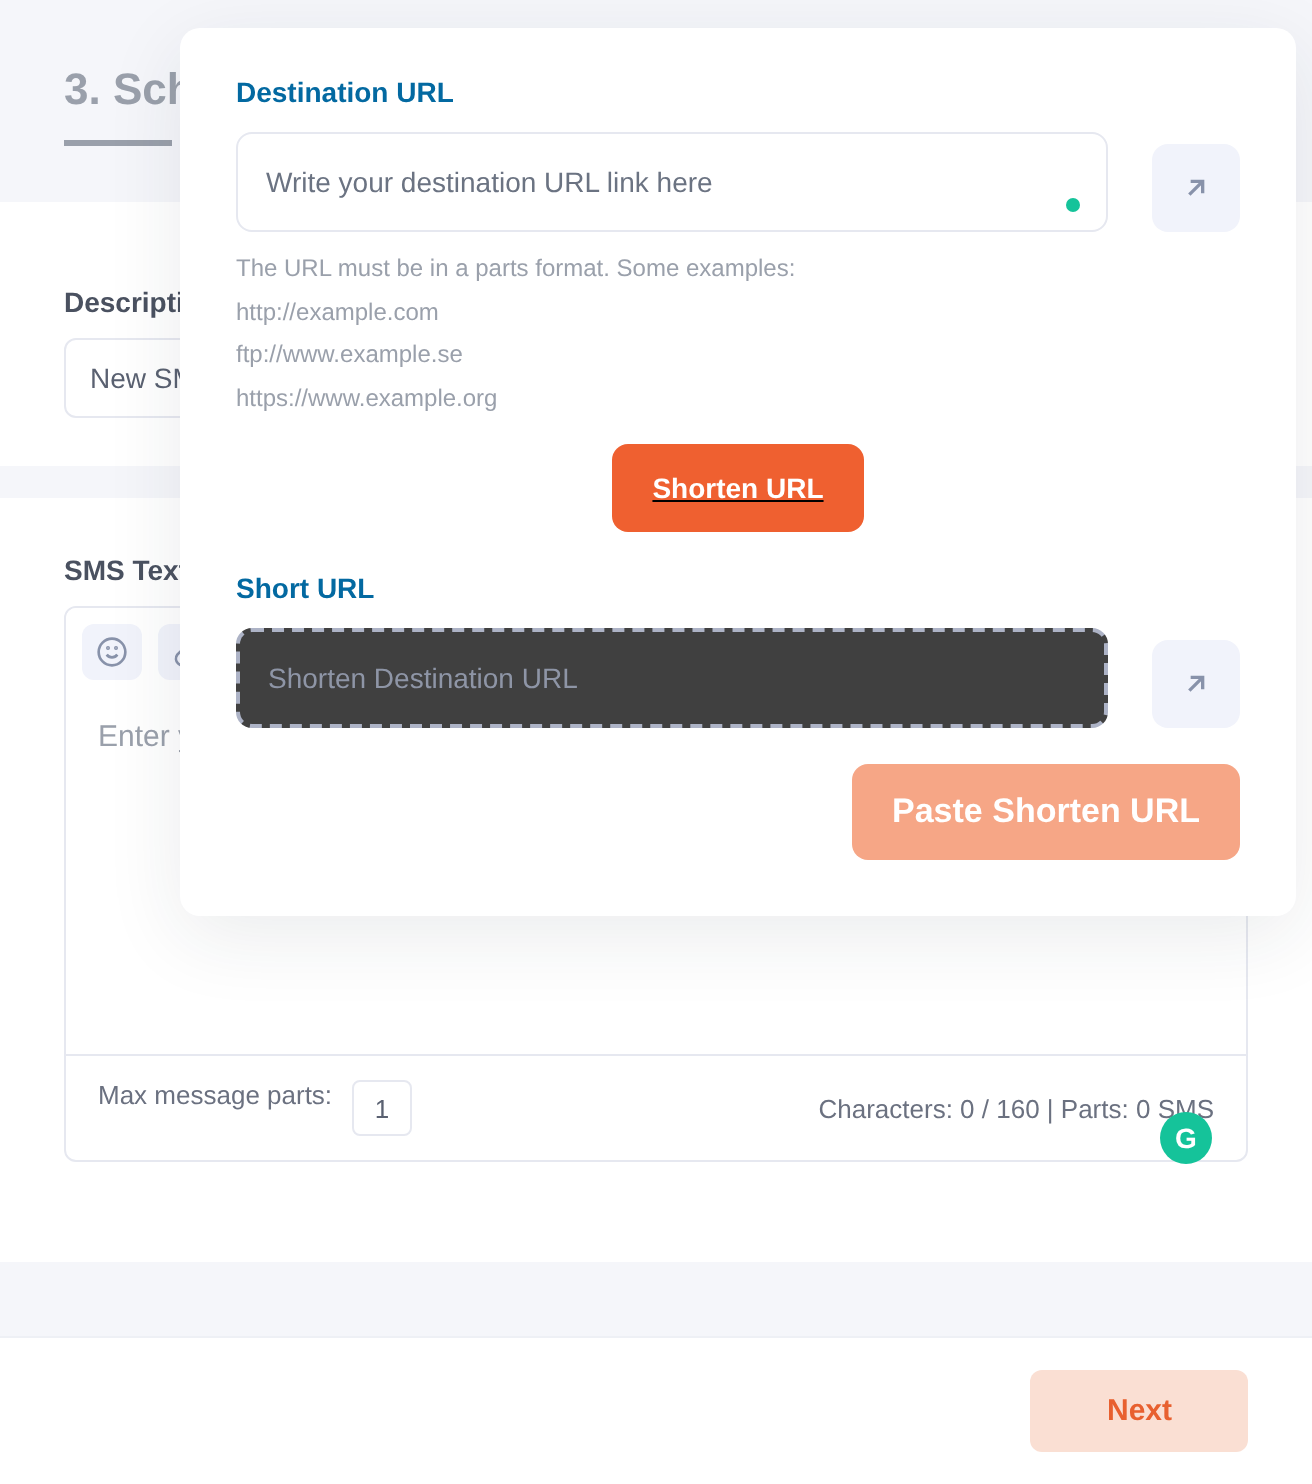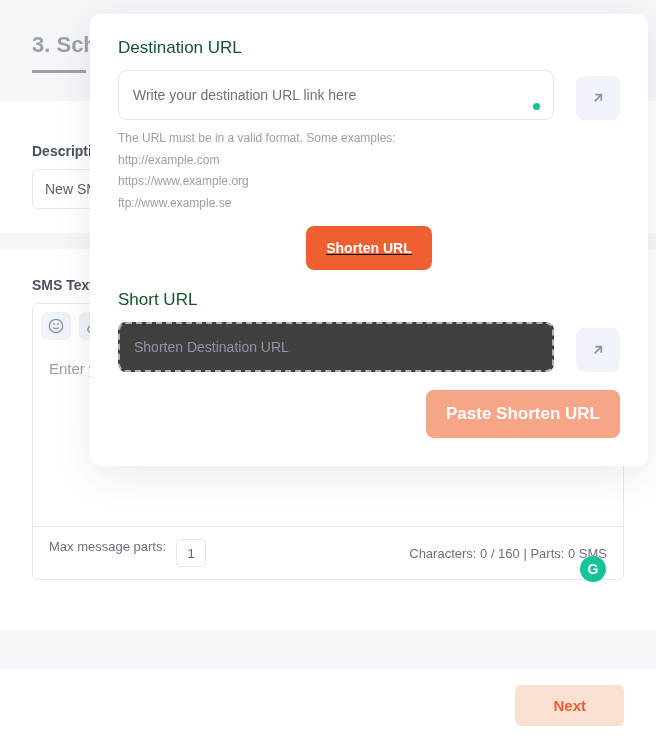--- a/index.html
+++ b/index.html
@@ -162,23 +162,23 @@
   position: absolute;
   top: 14px;
   left: 90px;
   width: 558px;
   background: #fff;
   border-radius: 10px;
   box-shadow: 0 10px 40px rgba(30,40,60,0.09);
   padding: 24px 28px 28px;
 }
 .modal-label {
-  color: #14532d;
-  font-size: 17px;
-  font-weight: 400;
+  color: #0369a1;
+  font-size: 14px;
+  font-weight: 700;
   margin-bottom: 12px;
 }
 .url-row {
   display: flex;
   align-items: flex-end;
   gap: 22px;
   margin-bottom: 8px;
 }
 .url-input {
   flex: 1;
@@ -334,24 +334,24 @@
       <div class="green-dot"></div>
     </div>
     <div class="expand-btn">
       <svg width="16" height="16" viewBox="0 0 24 24" fill="none" stroke="currentColor" stroke-width="2.5">
           <path d="M7 17L17 7"></path>
           <path d="M8 7h9v9"></path>
         </svg>
     </div>
   </div>
   <div class="help-text">
-    <div>The URL must be in a valid format. Some examples:</div>
+    <div>The URL must be in a parts format. Some examples:</div>
     <div>http://example.com</div>
+    <div>ftp://www.example.se</div>
     <div>https://www.example.org</div>
-    <div>ftp://www.example.se</div>
   </div>
   <div class="shorten-row">
     <button class="shorten-btn">Shorten URL</button>
   </div>
 
   <div class="modal-label">Short URL</div>
   <div class="url-row">
     <input class="short-url-input" placeholder="Shorten Destination URL" style="">
     <div class="expand-btn">
       <svg width="16" height="16" viewBox="0 0 24 24" fill="none" stroke="currentColor" stroke-width="2.5">

